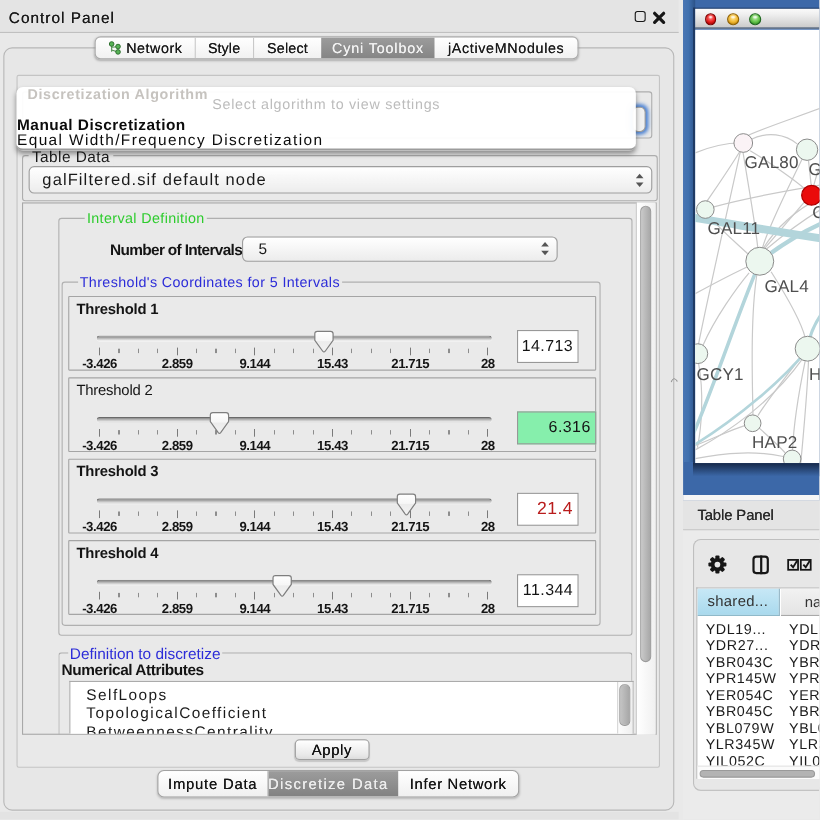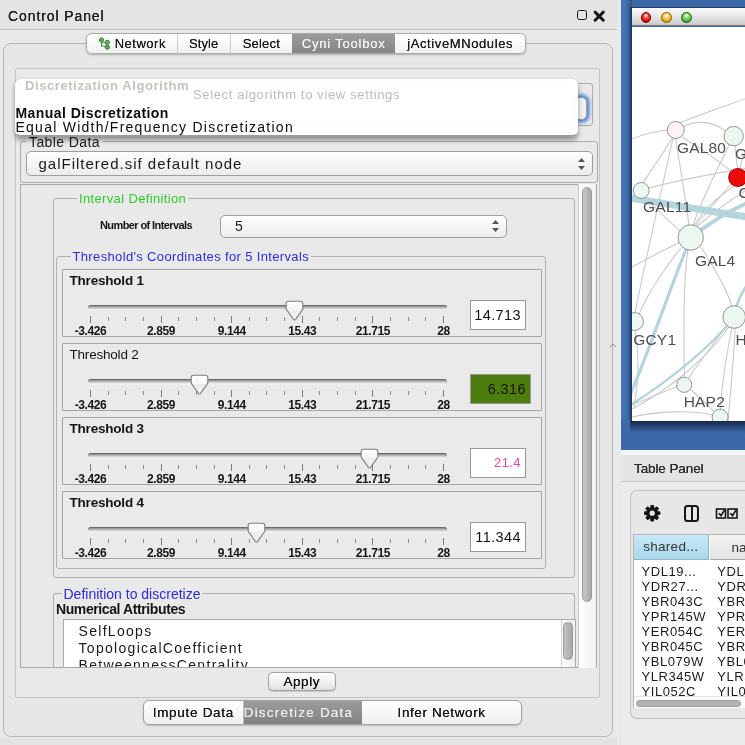--- a/index.html
+++ b/index.html
@@ -49,21 +49,21 @@
       <svg style="position:absolute;right:6px;top:50%;transform:translateY(-50%)" width="9" height="14" viewBox="0 0 9 14">
         <path d="M4.5 1 L8 5 H1 Z" fill="#555"></path>
         <path d="M4.5 13 L1 9 H8 Z" fill="#555"></path>
       </svg>
     </div>
 <div class="a" style="left:19.5px;top:183.5px;width:577px;height:484.5px;border:1px solid #a8a8a8"></div>
 <div class="a" style="left:577.5px;top:184px;width:18.5px;height:483.5px;background:linear-gradient(90deg,#ffffff,#f0f0f0);border-left:1px solid #cccccc"></div>
 <div class="a" style="left:581.5px;top:187px;width:10px;height:415px;border-radius:5px;background:linear-gradient(90deg,#c9c9c9,#a9a9a9);border:1px solid #9b9b9b"></div>
 <div class="a" style="left:52.5px;top:197.5px;width:522.5px;height:380px;border:1px solid #b0b0b0;border-radius:3px"></div>
 <span class="a" style="left:77px;top:191px;font-size:13px;letter-spacing:0.35px;color:#2ecc2e;background:#e9e9e9;padding:0 2px">Interval Definition</span>
-<span class="a" style="left:100px;top:218.5px;font-size:11px;font-weight:bold;letter-spacing:-0.6px;color:#141414">Number of Intervals</span>
+<span class="a" style="left:100px;top:218.5px;font-size:14px;font-weight:bold;letter-spacing:-0.6px;color:#141414">Number of Intervals</span>
 <div class="a" style="left:220px;top:215px;width:287px;height:22.5px;border:1px solid #9e9e9e;border-radius:5px;background:linear-gradient(#ffffff,#ececec);box-shadow:inset 0 1px 0 #fff;display:flex;align-items:center">
       <span style="font-size:14px;letter-spacing:0px;color:#1a1a1a;padding-left:14px;white-space:nowrap">5</span>
       <svg style="position:absolute;right:6px;top:50%;transform:translateY(-50%)" width="9" height="14" viewBox="0 0 9 14">
         <path d="M4.5 1 L8 5 H1 Z" fill="#555"></path>
         <path d="M4.5 13 L1 9 H8 Z" fill="#555"></path>
       </svg>
     </div>
 <div class="a" style="left:55.5px;top:256px;width:490px;height:312.5px;border:1px solid #b0b0b0;border-radius:3px"></div>
 <span class="a" style="left:70.5px;top:249px;font-size:13px;letter-spacing:0.35px;color:#2c2cd8;background:#e9e9e9;padding:0 2px">Threshold's Coordinates for 5 Intervals</span>
 <div class="a" style="left:62px;top:268.5px;width:480px;height:68px;background:#eaeaea;border:1px solid #a5a5a5;border-radius:1px"></div>
@@ -106,21 +106,21 @@
       <path d="M3.5 1.2 h12 q2.3 0 2.3 2.3 v5.8 l-7.2 10 q-1.1 1.4 -2.2 0 l-7.2 -10 v-5.8 q0-2.3 2.3-2.3 z" fill="url(#thg2)" stroke="#7e7e7e" stroke-width="1.1"></path>
       <defs>
         <linearGradient id="thg2" x1="0" y1="0" x2="0" y2="1">
           <stop offset="0" stop-color="#ffffff"></stop>
           <stop offset="0.45" stop-color="#f6f6f6"></stop>
           <stop offset="0.5" stop-color="#ececec"></stop>
           <stop offset="1" stop-color="#f2f2f2"></stop>
         </linearGradient>
       </defs>
     </svg>
-    <div class="a" style="left:470px;top:374.0px;width:61px;height:29.5px;background:#4d7c0f;border:1px solid #989898;display:flex;align-items:center;justify-content:flex-end">
+    <div class="a" style="left:470px;top:374.0px;width:72px;height:29.5px;background:#86efac;border:1px solid #989898;display:flex;align-items:center;justify-content:flex-end">
       <span style="font-size:14.5px;letter-spacing:0.4px;color:#141414;padding-right:4px">6.316</span>
     </div>
 <div class="a" style="left:62px;top:416.5px;width:480px;height:68px;background:#eaeaea;border:1px solid #a5a5a5;border-radius:1px"></div>
     <span class="a" style="left:69.5px;top:421.0px;font-size:13.5px;font-weight:bold;letter-spacing:-0.2px;color:#141414">Threshold 3</span>
     <div class="a" style="left:87.5px;top:452.7px;width:359px;height:5.5px;border-radius:3px;background:linear-gradient(#8a8a8a,#c0c0c0 45%,#ececec 90%);border-top:1px solid #6a6a6a;box-shadow:0 0.5px 0 #f8f8f8"></div>
     <div class="a" style="left:90px;top:465.2px;width:355px;height:4.2px;background:repeating-linear-gradient(90deg,#8d8d8d 0,#8d8d8d 1px,transparent 1px,transparent 17.65px)"></div>
     <div class="a" style="left:90px;top:464.3px;width:355px;height:6.4px;background:repeating-linear-gradient(90deg,#7a7a7a 0,#7a7a7a 1px,transparent 1px,transparent 70.6px)"></div>
     <span class="a" style="left:90.5px;top:471.7px;transform:translateX(-50%);font-size:12px;font-weight:bold;letter-spacing:-0.4px;color:#141414">-3.426</span>
     <span class="a" style="left:161.1px;top:471.7px;transform:translateX(-50%);font-size:12px;font-weight:bold;letter-spacing:-0.4px;color:#141414">2.859</span>
     <span class="a" style="left:231.7px;top:471.7px;transform:translateX(-50%);font-size:12px;font-weight:bold;letter-spacing:-0.4px;color:#141414">9.144</span>
@@ -132,21 +132,21 @@
       <defs>
         <linearGradient id="thg3" x1="0" y1="0" x2="0" y2="1">
           <stop offset="0" stop-color="#ffffff"></stop>
           <stop offset="0.45" stop-color="#f6f6f6"></stop>
           <stop offset="0.5" stop-color="#ececec"></stop>
           <stop offset="1" stop-color="#f2f2f2"></stop>
         </linearGradient>
       </defs>
     </svg>
     <div class="a" style="left:470px;top:448.0px;width:56px;height:29.5px;background:#fff;border:1px solid #989898;display:flex;align-items:center;justify-content:flex-end">
-      <span style="font-size:13px;letter-spacing:0.4px;color:#ec4899;padding-right:4px">21.4</span>
+      <span style="font-size:16px;letter-spacing:0.4px;color:#b91c1c;padding-right:4px">21.4</span>
     </div>
 <div class="a" style="left:62px;top:490.5px;width:480px;height:68px;background:#eaeaea;border:1px solid #a5a5a5;border-radius:1px"></div>
     <span class="a" style="left:69.5px;top:495.0px;font-size:13.5px;font-weight:bold;letter-spacing:-0.2px;color:#141414">Threshold 4</span>
     <div class="a" style="left:87.5px;top:526.7px;width:359px;height:5.5px;border-radius:3px;background:linear-gradient(#8a8a8a,#c0c0c0 45%,#ececec 90%);border-top:1px solid #6a6a6a;box-shadow:0 0.5px 0 #f8f8f8"></div>
     <div class="a" style="left:90px;top:539.2px;width:355px;height:4.2px;background:repeating-linear-gradient(90deg,#8d8d8d 0,#8d8d8d 1px,transparent 1px,transparent 17.65px)"></div>
     <div class="a" style="left:90px;top:538.3px;width:355px;height:6.4px;background:repeating-linear-gradient(90deg,#7a7a7a 0,#7a7a7a 1px,transparent 1px,transparent 70.6px)"></div>
     <span class="a" style="left:90.5px;top:545.7px;transform:translateX(-50%);font-size:12px;font-weight:bold;letter-spacing:-0.4px;color:#141414">-3.426</span>
     <span class="a" style="left:161.1px;top:545.7px;transform:translateX(-50%);font-size:12px;font-weight:bold;letter-spacing:-0.4px;color:#141414">2.859</span>
     <span class="a" style="left:231.7px;top:545.7px;transform:translateX(-50%);font-size:12px;font-weight:bold;letter-spacing:-0.4px;color:#141414">9.144</span>
     <span class="a" style="left:302.29999999999995px;top:545.7px;transform:translateX(-50%);font-size:12px;font-weight:bold;letter-spacing:-0.4px;color:#141414">15.43</span>
@@ -172,21 +172,21 @@
 <div class="a" style="left:62.5px;top:618.5px;width:513px;height:48.5px;background:#ffffff;border:1px solid #ababab;border-bottom:none;overflow:hidden">
       <span style="position:absolute;left:15px;top:3.5px;font-size:14px;letter-spacing:1.3px;color:#1a1a1a">SelfLoops</span>
       <span style="position:absolute;left:15px;top:20.7px;font-size:14px;letter-spacing:1.3px;color:#1a1a1a">TopologicalCoefficient</span>
       <span style="position:absolute;left:15px;top:37.9px;font-size:14px;letter-spacing:1.3px;color:#1a1a1a">BetweennessCentrality</span>
       <div style="position:absolute;right:0;top:0;width:14px;height:100%;background:linear-gradient(90deg,#fdfdfd,#efefef);border-left:1px solid #d5d5d5"></div>
       <div style="position:absolute;right:2px;top:2.5px;width:9.5px;height:38px;border-radius:4.5px;background:linear-gradient(90deg,#c4c4c4,#a8a8a8);border:1px solid #9b9b9b"></div>
     </div>
 <div class="a" style="left:268px;top:671.5px;width:67.5px;height:19.5px;border:1px solid #9f9f9f;border-radius:4.5px;background:linear-gradient(#ffffff,#e8e8e8 80%,#ddd);display:flex;align-items:center;justify-content:center;box-shadow:0 1px 1px rgba(0,0,0,0.15)">
       <span style="font-size:13.5px;letter-spacing:0.55px;color:#111;text-shadow:0 0 0.4px #111">Apply</span>
     </div>
-<div class="a" style="left:143px;top:699.5px;width:379px;height:25px;background:linear-gradient(#ffffff,#f0f0f0);border:1px solid #a2a2a2;border-radius:6px;box-shadow:0 1px 2px rgba(0,0,0,0.2);overflow:hidden;display:flex">
+<div class="a" style="left:143px;top:699.5px;width:329px;height:25px;background:linear-gradient(#ffffff,#f0f0f0);border:1px solid #a2a2a2;border-radius:6px;box-shadow:0 1px 2px rgba(0,0,0,0.2);overflow:hidden;display:flex">
 <div style="width:99.7px;display:flex;align-items:center;justify-content:center;border-right:1px solid #bdbdbd">
         <span style="font-size:13.5px;letter-spacing:0.7px;color:#161616;text-shadow:0 0 0.5px #161616">Impute Data</span>
       </div>
 <div style="width:118.5px;display:flex;align-items:center;background:linear-gradient(#9c9c9c,#828282)">
         <span style="font-size:13.5px;letter-spacing:1.2px;color:#ededed;text-shadow:0 0 0.5px #ededed">Discretize Data</span>
       </div>
 <div style="flex:1;display:flex;align-items:center;justify-content:center">
         <span style="font-size:13.5px;letter-spacing:0.6px;color:#161616;text-shadow:0 0 0.5px #161616">Infer Network</span>
       </div>
 </div>

